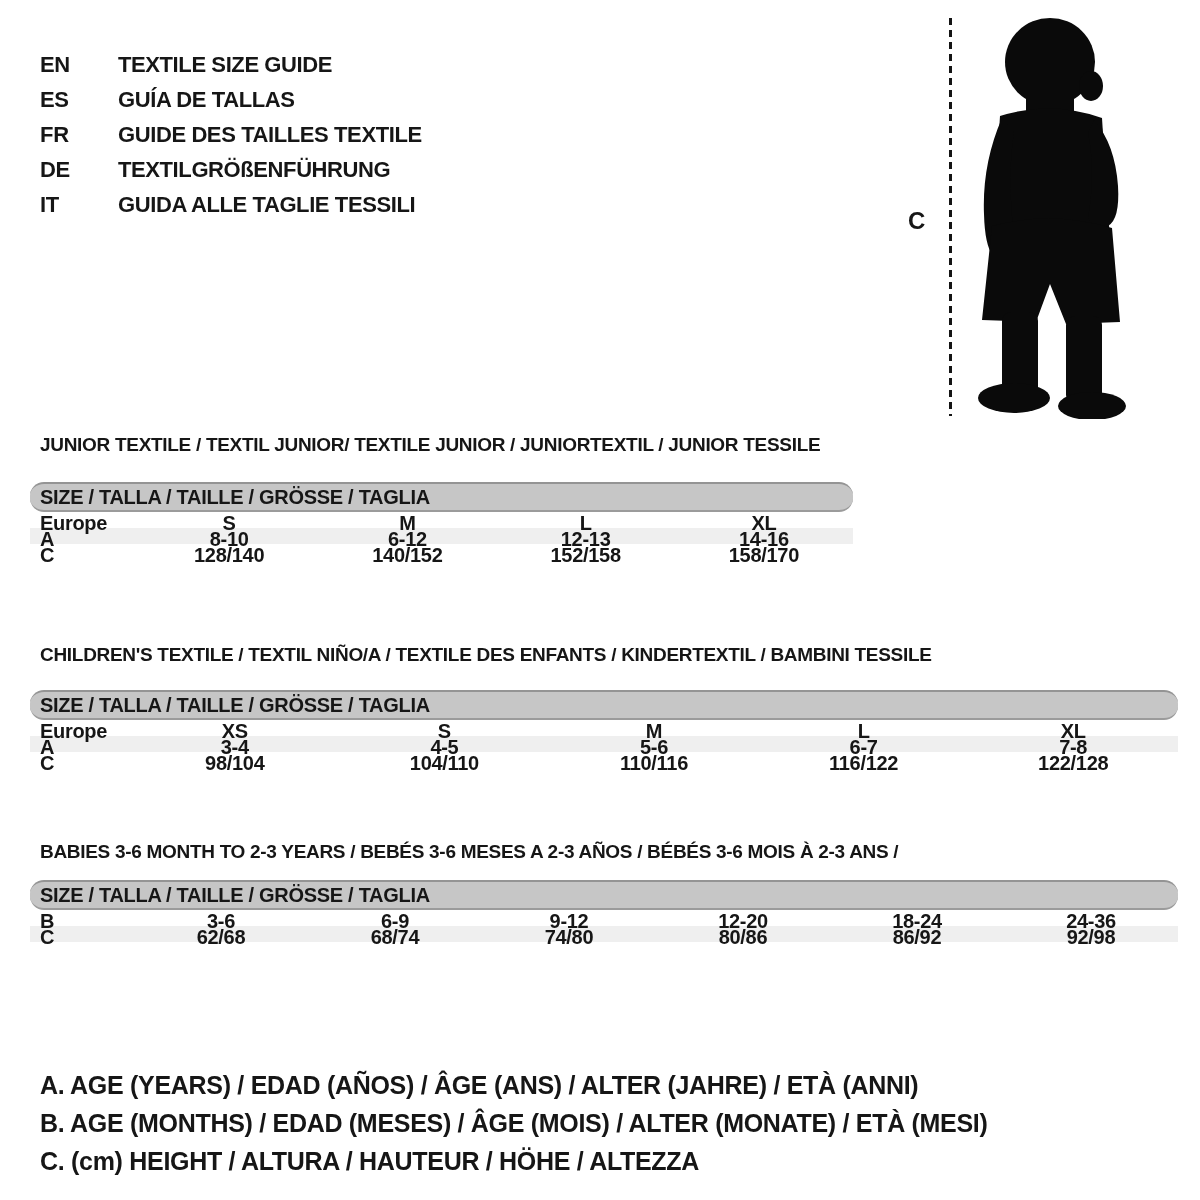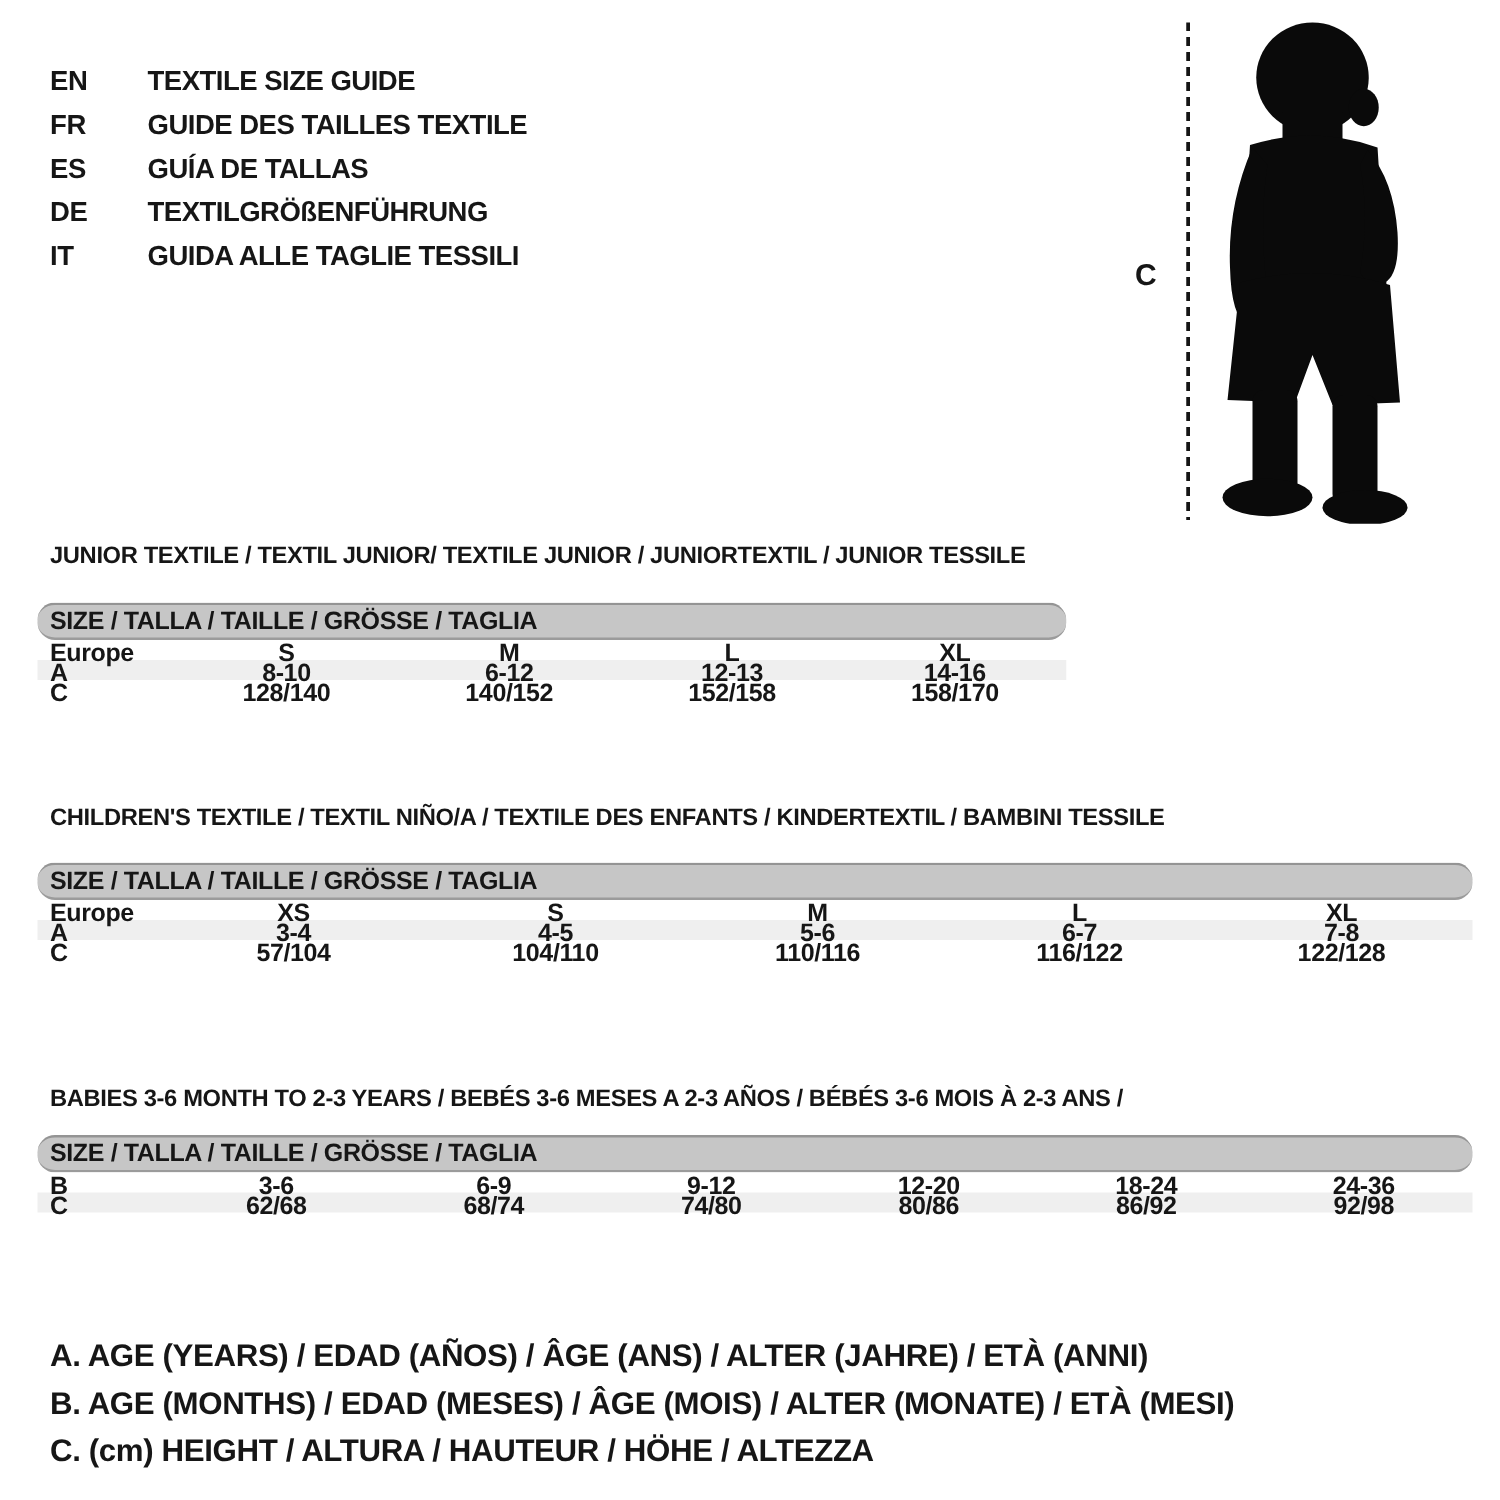--- a/index.html
+++ b/index.html
@@ -23,21 +23,21 @@
     position:absolute; left:949px; top:18px; width:3px; height:398px;
     background:repeating-linear-gradient(to bottom, #141414 0 7px, transparent 7px 12px);
   }
   .c-label { position:absolute; left:908px; top:207px; font-size:24px; }
   .baby-figure { position:absolute; left:962px; top:14px; width:185px; height:405px; }
 
   
   .section { position:absolute; left:30px; }
   .sec-junior   { top:433px; width:823px; }
   .sec-children { top:643px; width:1148px; }
-  .sec-babies   { top:868px; width:1148px; }
+  .sec-babies   { top:840px; width:1148px; }
   .sec-heading { font-size:19px; letter-spacing:-0.3px; padding-left:10px; line-height:24px; }
   .babies-h1 { line-height:24px; padding-top:0; }
   .babies-h2 { line-height:32px; }
 
   .size-bar {
     height:30px; background:#c6c6c6;
     border-top:2px solid #949494; border-bottom:2px solid #9b9b9b;
     display:flex; align-items:center; padding-left:10px;
     font-size:20px; letter-spacing:-0.3px;border-radius:14px;
   }
@@ -59,26 +59,26 @@
 </style>
 </head>
 <body>
 
 <div class="lang-list">
   <div class="lang-row">
     <span class="lang-code">EN</span>
     <span class="lang-label">TEXTILE SIZE GUIDE</span>
   </div>
   <div class="lang-row">
+    <span class="lang-code">ES</span>
+    <span class="lang-label">GUÍA DE TALLAS</span>
+  </div>
+  <div class="lang-row">
     <span class="lang-code">FR</span>
     <span class="lang-label">GUIDE DES TAILLES TEXTILE</span>
-  </div>
-  <div class="lang-row">
-    <span class="lang-code">ES</span>
-    <span class="lang-label">GUÍA DE TALLAS</span>
   </div>
   <div class="lang-row">
     <span class="lang-code">DE</span>
     <span class="lang-label">TEXTILGRÖßENFÜHRUNG</span>
   </div>
   <div class="lang-row">
     <span class="lang-code">IT</span>
     <span class="lang-label">GUIDA ALLE TAGLIE TESSILI</span>
   </div>
 </div>
@@ -141,21 +141,21 @@
   <div class="trow grid-5 row-alt">
     <span class="rlabel">A</span>
     <span class="cell">3-4</span>
     <span class="cell">4-5</span>
     <span class="cell">5-6</span>
     <span class="cell">6-7</span>
     <span class="cell">7-8</span>
   </div>
   <div class="trow grid-5">
     <span class="rlabel">C</span>
-    <span class="cell">57/104</span>
+    <span class="cell">98/104</span>
     <span class="cell">104/110</span>
     <span class="cell">110/116</span>
     <span class="cell">116/122</span>
     <span class="cell">122/128</span>
   </div>
 </div>
 
 <div class="section sec-babies">
   <div class="sec-heading babies-h1">BABIES 3-6 MONTH TO 2-3 YEARS / BEBÉS 3-6 MESES A 2-3 AÑOS / BÉBÉS 3-6 MOIS À 2-3 ANS /</div>
   <div class="size-bar mt-babies">SIZE / TALLA / TAILLE / GRÖSSE / TAGLIA</div>

